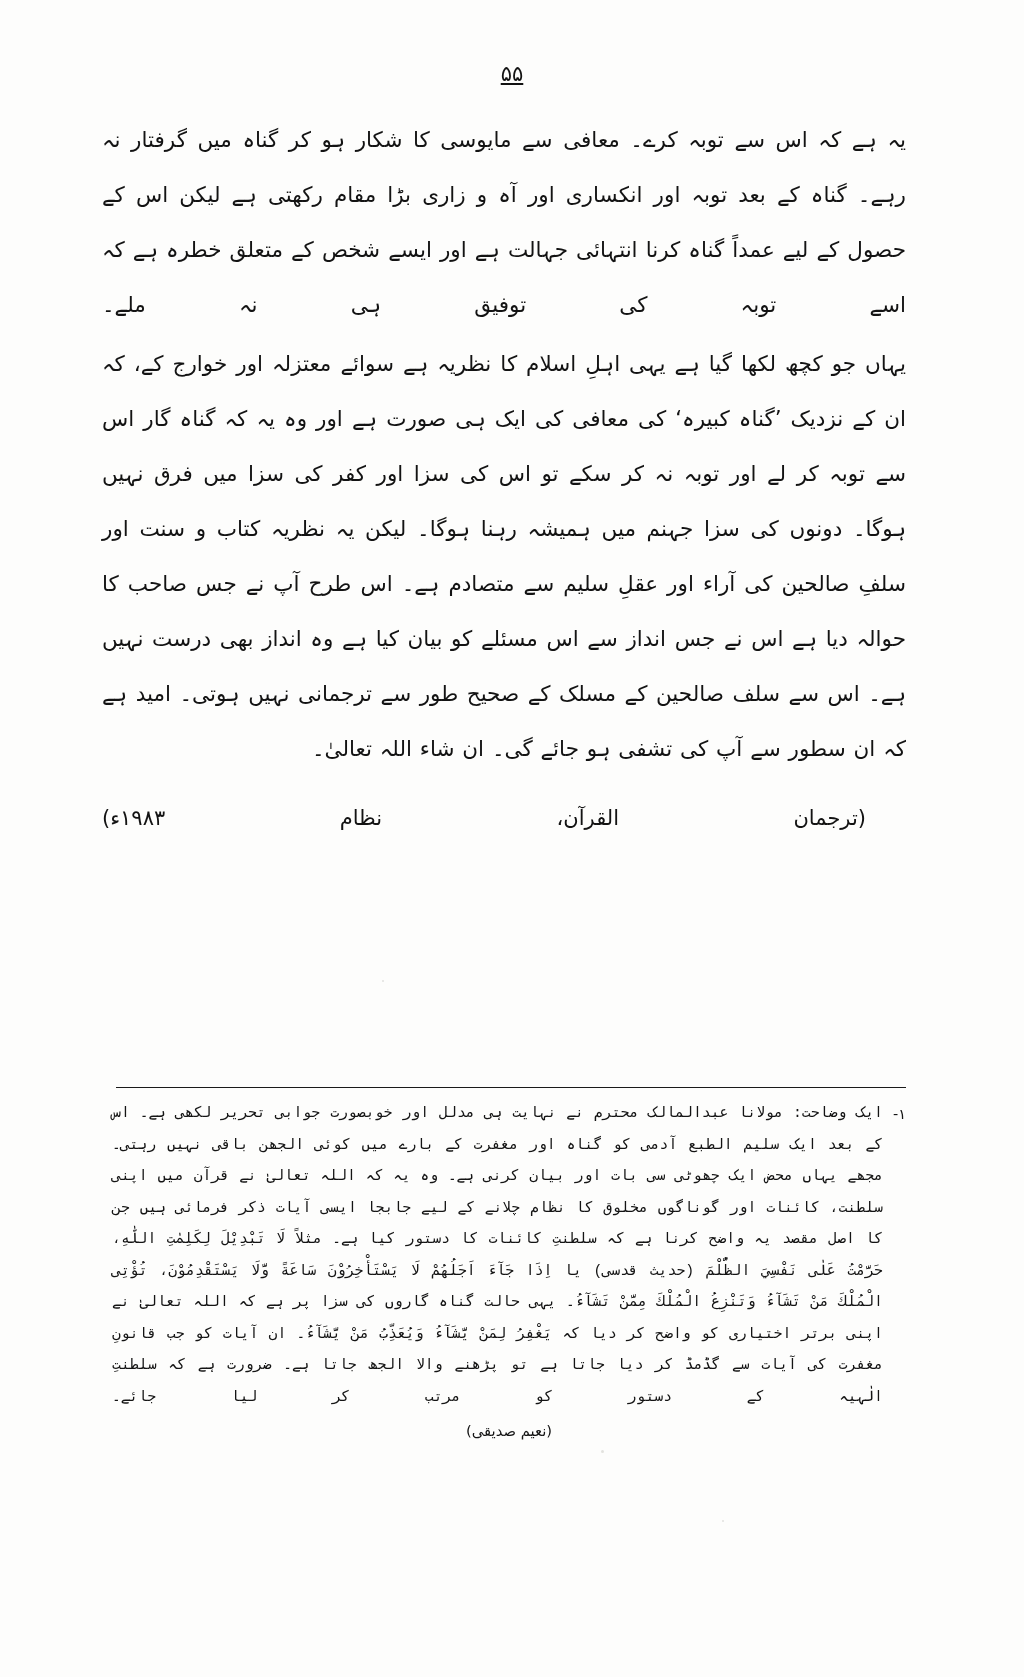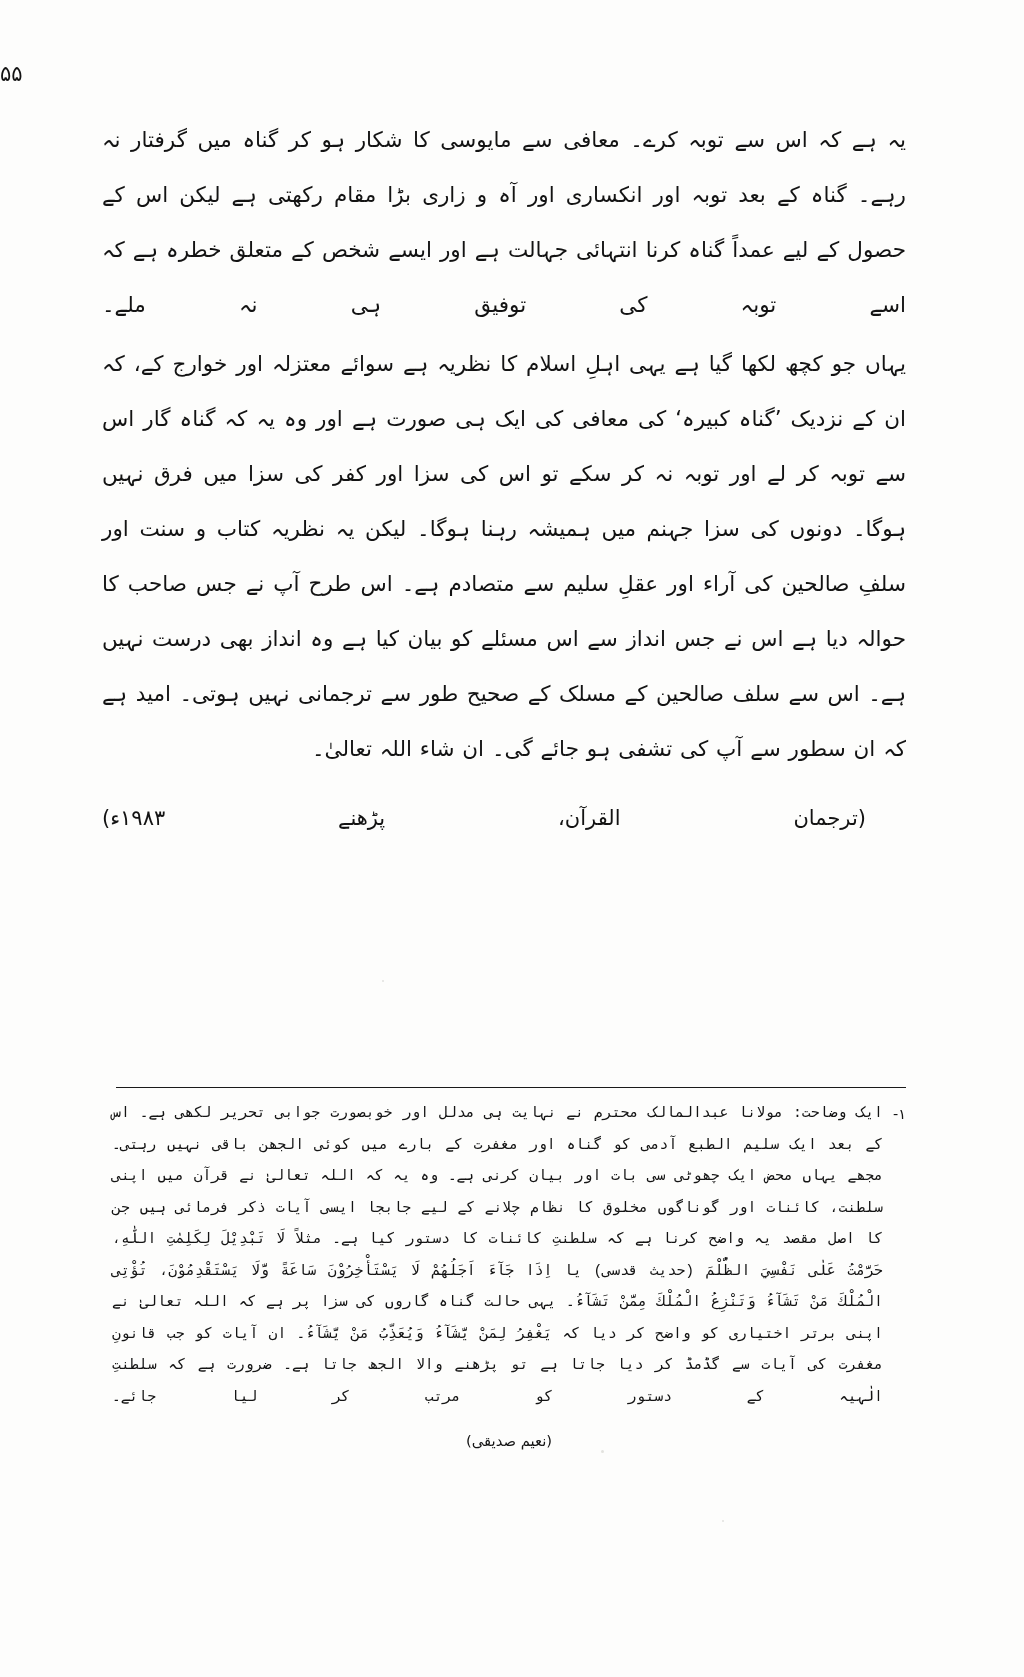--- a/index.html
+++ b/index.html
@@ -21,25 +21,26 @@
     inset: 0;
     background: #fdfdfc;
   }
 
   
   .page-number {
     position: absolute;
     top: 62px;
     left: 0;
     width: 100%;
-    text-align: left;
+    text-align: center;
     font-size: 21px;
     direction: rtl;
     color: #121212;
     letter-spacing: 1px;
+    text-decoration: underline;
   }
 
   
   .body-block {
     position: absolute;
     top: 112px;
     right: 118px;
     left: 102px;
     direction: rtl;
     text-align: justify;
@@ -110,21 +111,21 @@
     line-height: 31.5px;
     direction: rtl;
     text-align: justify;
     text-align-last: justify;
     color: #141414;
     word-spacing: 0.5px;
     font-family: Liberation Mono, monospace;
   }
 
   .footnote-signature {
-    margin-top: 12px;
+    margin-top: 2px;
     font-size: 14.8px;
     line-height: 31px;
     direction: rtl;
     text-align: center;
     color: #141414;
   }
 
   
   .speckle {
     position: absolute;
@@ -136,21 +137,21 @@
 </head>
 <body>
 
 <div class="page">
 
   <div class="page-number">۵۵</div>
 
   <div class="body-block">
     <p class="para">یہ ہے کہ اس سے توبہ کرے۔ معافی سے مایوسی کا شکار ہو کر گناہ میں گرفتار نہ رہے۔ گناہ کے بعد توبہ اور انکساری اور آہ و زاری بڑا مقام رکھتی ہے لیکن اس کے حصول کے لیے عمداً گناہ کرنا انتہائی جہالت ہے اور ایسے شخص کے متعلق خطرہ ہے کہ اسے توبہ کی توفیق ہی نہ ملے۔</p>
     <p class="para last-line-right">یہاں جو کچھ لکھا گیا ہے یہی اہلِ اسلام کا نظریہ ہے سوائے معتزلہ اور خوارج کے، کہ ان کے نزدیک ’گناہ کبیرہ‘ کی معافی کی ایک ہی صورت ہے اور وہ یہ کہ گناہ گار اس سے توبہ کر لے اور توبہ نہ کر سکے تو اس کی سزا اور کفر کی سزا میں فرق نہیں ہوگا۔ دونوں کی سزا جہنم میں ہمیشہ رہنا ہوگا۔ لیکن یہ نظریہ کتاب و سنت اور سلفِ صالحین کی آراء اور عقلِ سلیم سے متصادم ہے۔ اس طرح آپ نے جس صاحب کا حوالہ دیا ہے اس نے جس انداز سے اس مسئلے کو بیان کیا ہے وہ انداز بھی درست نہیں ہے۔ اس سے سلف صالحین کے مسلک کے صحیح طور سے ترجمانی نہیں ہوتی۔ امید ہے کہ ان سطور سے آپ کی تشفی ہو جائے گی۔ ان شاء اللہ تعالیٰ۔</p>
-    <div class="attribution">(ترجمان القرآن، پڑھنے ۱۹۸۳ء)</div>
+    <div class="attribution">(ترجمان القرآن، نظام ۱۹۸۳ء)</div>
   </div>
 
   <div class="footnote-rule"></div>
 
   <div class="footnote-block">
     <div class="footnote-row">
       <div class="footnote-marker">۱-</div>
       <div class="footnote-text">ایک وضاحت: مولانا عبدالمالک محترم نے نہایت ہی مدلل اور خوبصورت جوابی تحریر لکھی ہے۔ اس کے بعد ایک سلیم الطبع آدمی کو گناہ اور مغفرت کے بارے میں کوئی الجھن باقی نہیں رہتی۔ مجھے یہاں محض ایک چھوٹی سی بات اور بیان کرنی ہے۔ وہ یہ کہ اللہ تعالیٰ نے قرآن میں اپنی سلطنت، کائنات اور گوناگوں مخلوق کا نظام چلانے کے لیے جابجا ایسی آیات ذکر فرمائی ہیں جن کا اصل مقصد یہ واضح کرنا ہے کہ سلطنتِ کائنات کا دستور کیا ہے۔ مثلاً لَا تَبْدِيْلَ لِكَلِمٰتِ اللّٰهِ، حَرَّمْتُ عَلٰى نَفْسِيَ الظُّلْمَ (حدیث قدسی) یا اِذَا جَآءَ اَجَلُهُمْ لَا يَسْتَأْخِرُوْنَ سَاعَةً وَّلَا يَسْتَقْدِمُوْنَ، تُؤْتِى الْمُلْكَ مَنْ تَشَآءُ وَتَنْزِعُ الْمُلْكَ مِمَّنْ تَشَآءُ۔ یہی حالت گناہ گاروں کی سزا پر ہے کہ اللہ تعالیٰ نے اپنی برتر اختیاری کو واضح کر دیا کہ يَغْفِرُ لِمَنْ يَّشَآءُ وَيُعَذِّبُ مَنْ يَّشَآءُ۔ ان آیات کو جب قانونِ مغفرت کی آیات سے گڈمڈ کر دیا جاتا ہے تو پڑھنے والا الجھ جاتا ہے۔ ضرورت ہے کہ سلطنتِ الٰہیہ کے دستور کو مرتب کر لیا جائے۔</div>
     </div>
     <div class="footnote-signature">(نعیم صدیقی)</div>

